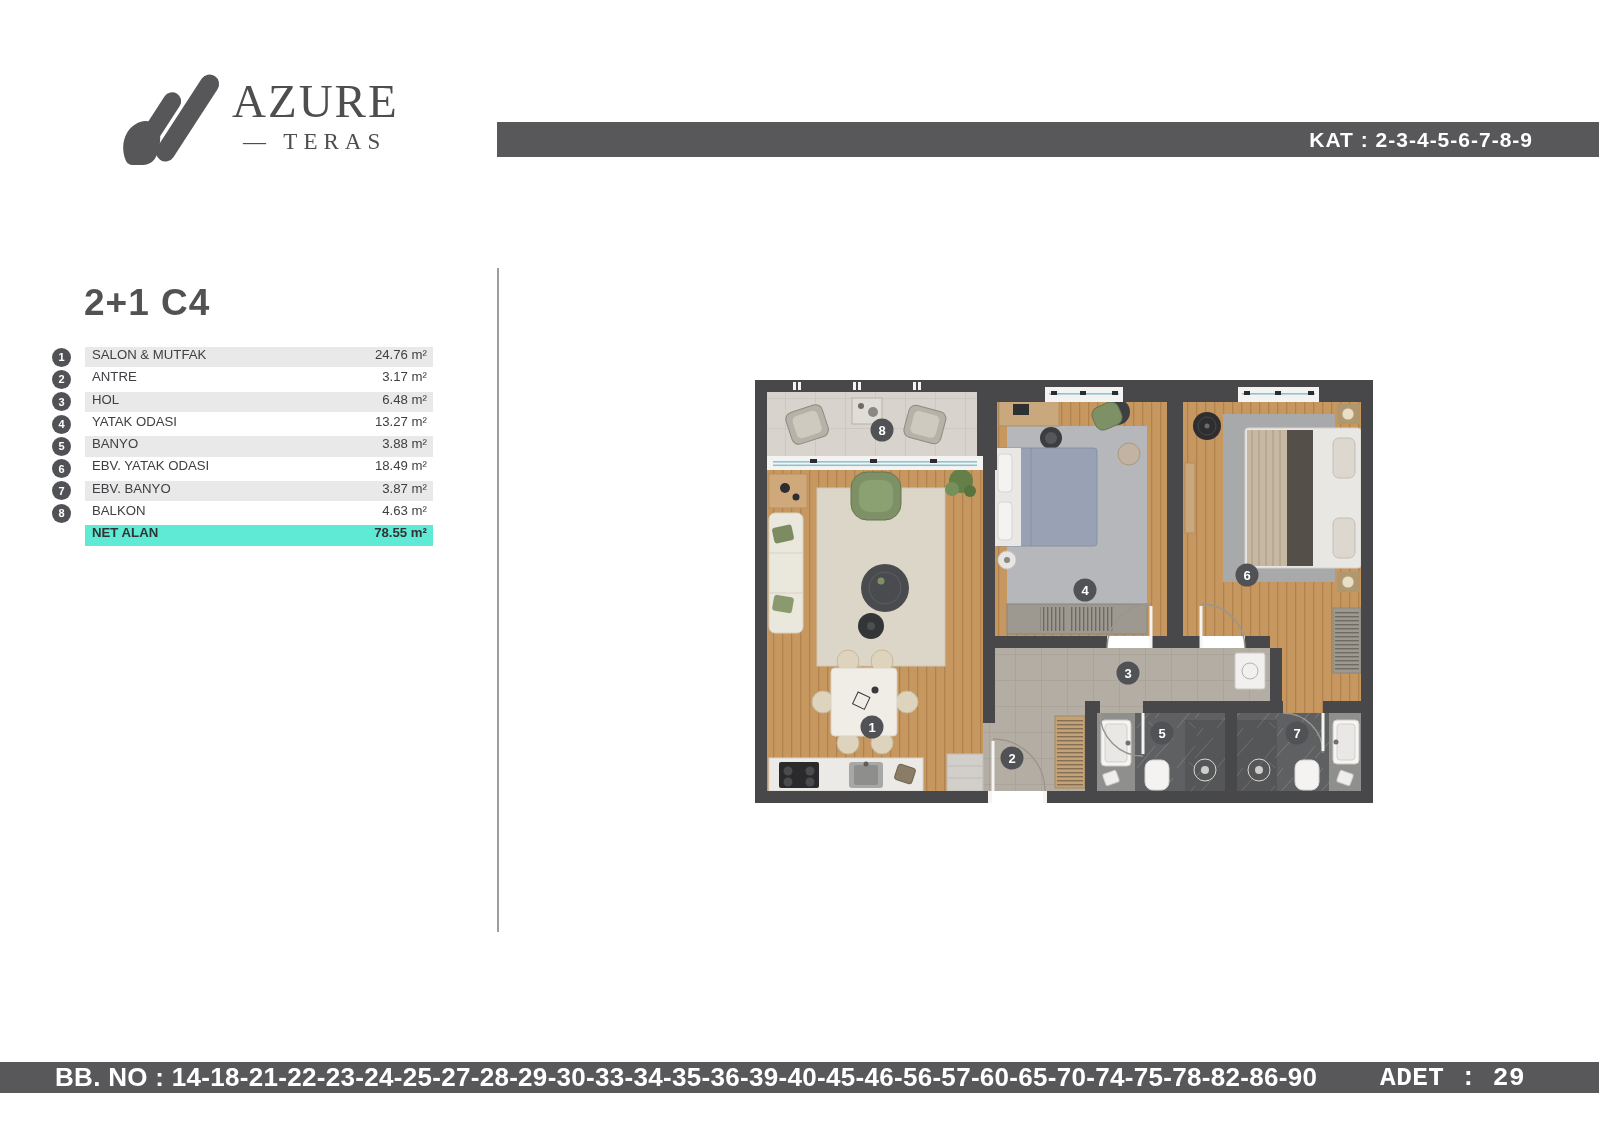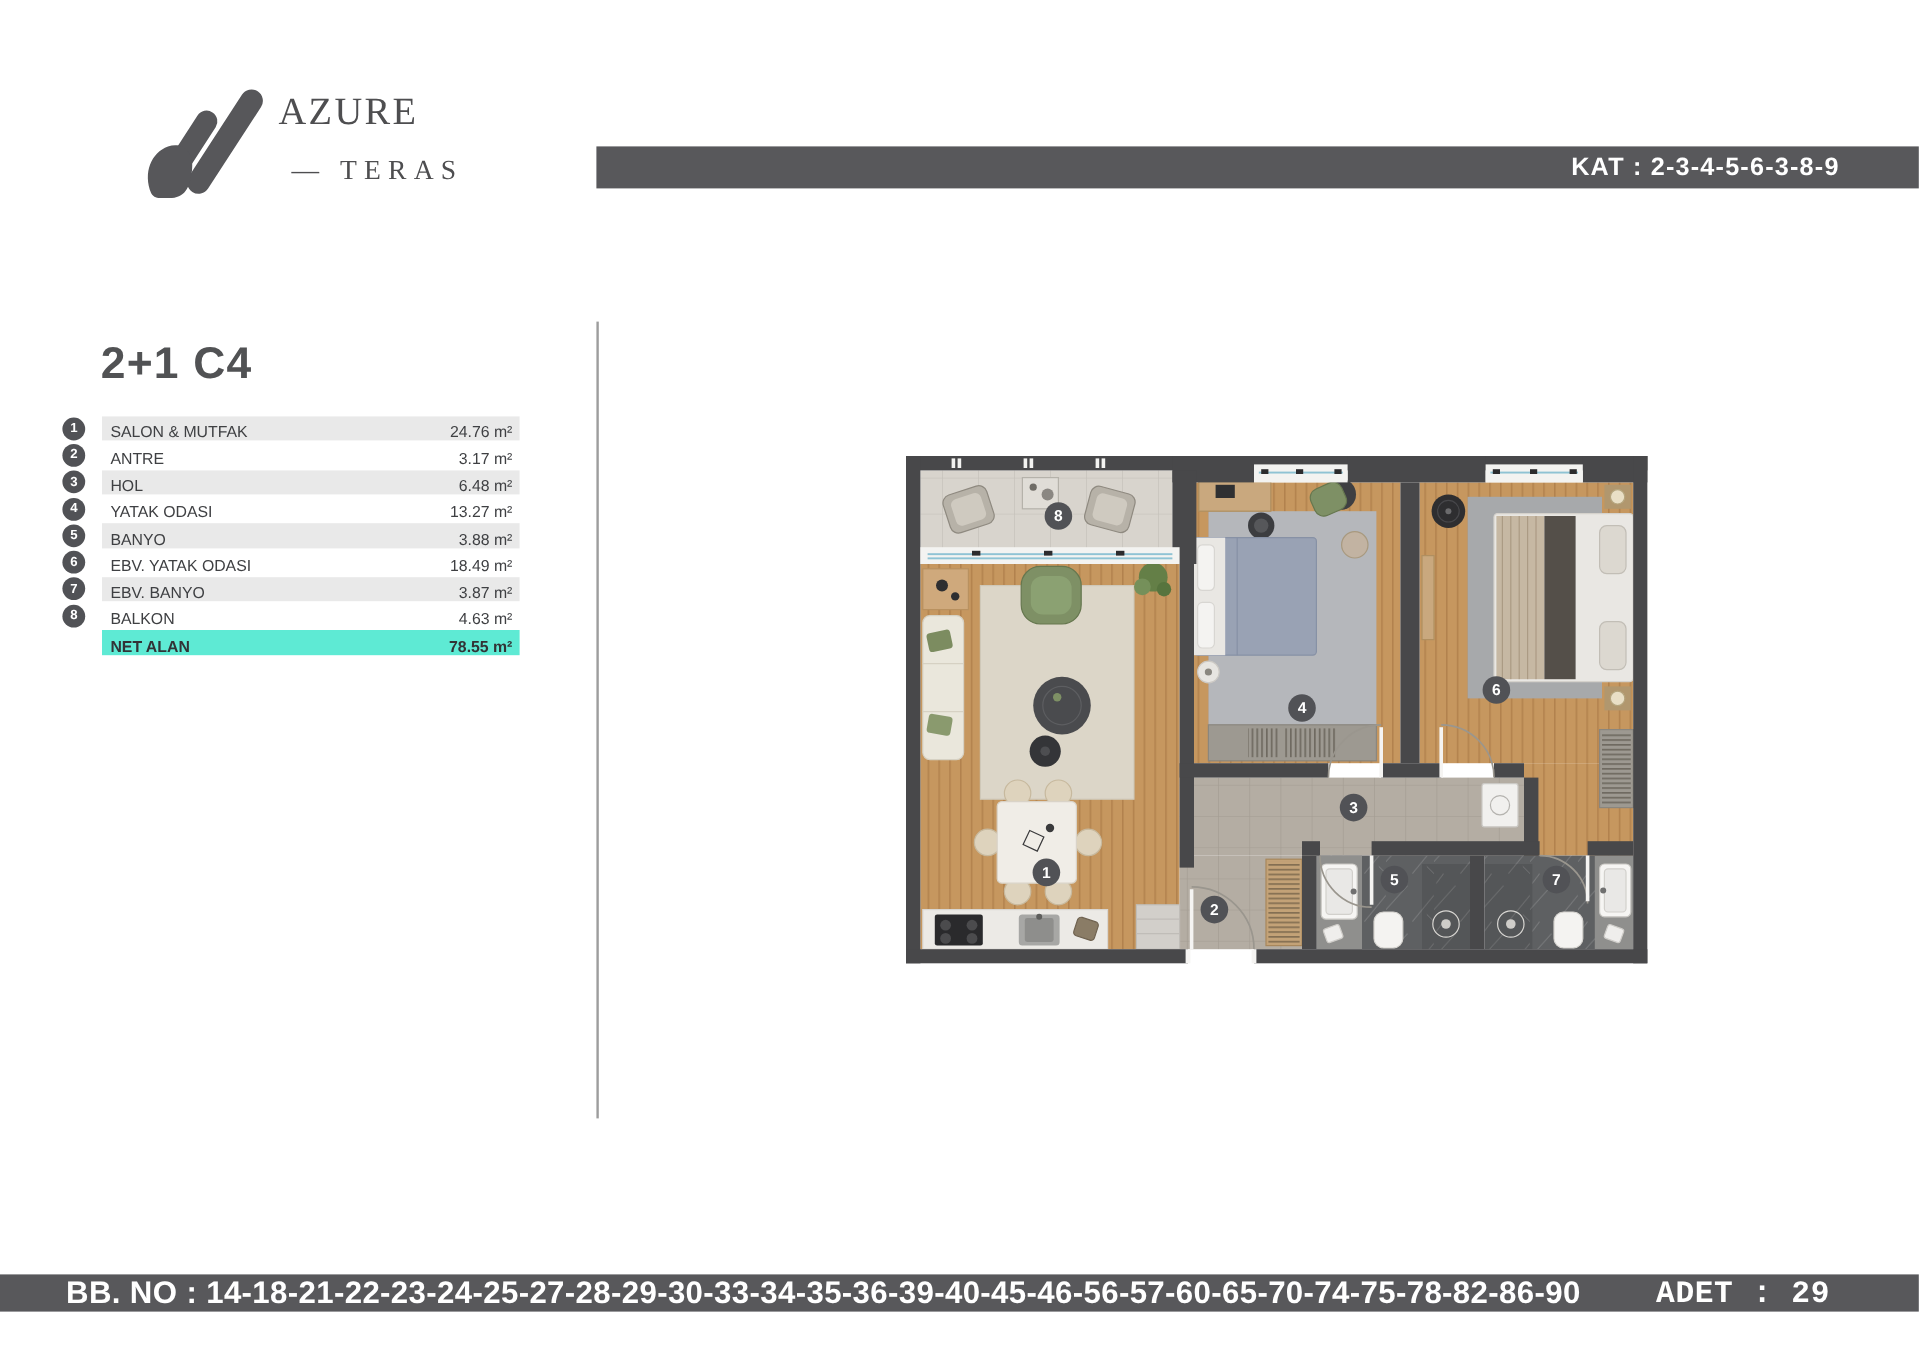--- a/index.html
+++ b/index.html
@@ -3,42 +3,42 @@
 <meta charset="utf-8">
 <style>
   * { margin:0; padding:0; box-sizing:border-box; }
   html,body { background:#ffffff; }
   body { width:1599px; height:1131px; position:relative; overflow:hidden;
          font-family:"Liberation Sans", sans-serif; color:#3f4043; }
 
   
   .logo-icon { position:absolute; left:106px; top:64px; width:124px; height:110px; }
   .logo-azure { position:absolute; left:232px; top:74px; font-family:"Liberation Serif", serif;
-                font-size:32px; letter-spacing:2px; color:#4e4e50; font-weight:400; }
+                font-size:47px; letter-spacing:2px; color:#4e4e50; font-weight:400; }
   .logo-teras { position:absolute; left:243px; top:129px; font-family:"Liberation Serif", serif;
                 font-size:23px; letter-spacing:6px; color:#4e4e50;text-align:right; }
 
   
   .kat-bar { position:absolute; left:497px; top:122px; right:0; height:35px;
              background:#58585b; color:#fff; font-weight:700; font-size:21px;
              letter-spacing:1px; line-height:35px; text-align:right; padding-right:66px; }
 
   
   .v-divider { position:absolute; left:497px; top:268px; width:2px; height:664px; background:#9d9d9d; }
 
   
   .unit-title { position:absolute; left:84px; top:282px; font-size:37px; font-weight:700;
                 color:#515254; letter-spacing:1px; }
   .room-table { position:absolute; left:52px; top:347px; width:381px; }
   .t-row { display:flex; align-items:center; height:20.4px; margin-bottom:1.9px; font-size:13.2px; }
   .t-badge { flex:0 0 19px; width:19px; height:19px; border-radius:50%; background:#515256;
              color:#fff; font-size:11px; font-weight:700; display:flex; align-items:center;
              justify-content:center; margin-right:14px; }
   .t-badge.empty { background:transparent; }
-  .t-body { flex:1; display:flex; align-items:flex-end; height:100%; padding:0 6px 0 7px; }
+  .t-body { flex:1; display:flex; align-items:flex-start; height:100%; padding:0 6px 0 7px; }
   .t-label { }
   .t-value { margin-left:auto; }
   .t-row.alt0 .t-body { background:#e9e9e9; }
   .t-row.alt1 .t-body { background:#ffffff; }
   .t-row.sum .t-body { font-weight:700; color:#323336; }
   .t-row.sum0 .t-body { background:#c7c7c7; }
   .t-row.sum1 .t-body { background:#5eead4; }
 
   
   .plan-wrap { position:absolute; left:755px; top:368px; width:618px; height:435px; }
@@ -59,21 +59,21 @@
       <rect x="72" y="4" width="19" height="100" rx="9.5" transform="rotate(33 81.5 54)"></rect>
       <rect x="43" y="24" width="18" height="70" rx="9" transform="rotate(33 52 59)"></rect>
       <path d="M20,97 C13,80 20,63 34,58 C47,54 56,63 54,78 C52,93 48,101 35,101 C27,101 23,102 20,97 Z"></path>
     </g>
   </svg>
 </div>
 <div class="logo-azure">AZURE</div>
 <div class="logo-teras">— TERAS</div>
 
 <div class="kat-bar">
-  <span>KAT : 2-3-4-5-6-3-8-9</span>
+  <span>KAT : 2-3-4-5-6-7-8-9</span>
 </div>
 
 <div class="v-divider"></div>
 
 <div class="unit-title">2+1 C4</div>
 <div class="room-table">
     <div class="t-row alt0">
       <span class="t-badge">1</span>
       <span class="t-body">
         <span class="t-label">SALON &amp; MUTFAK</span>

